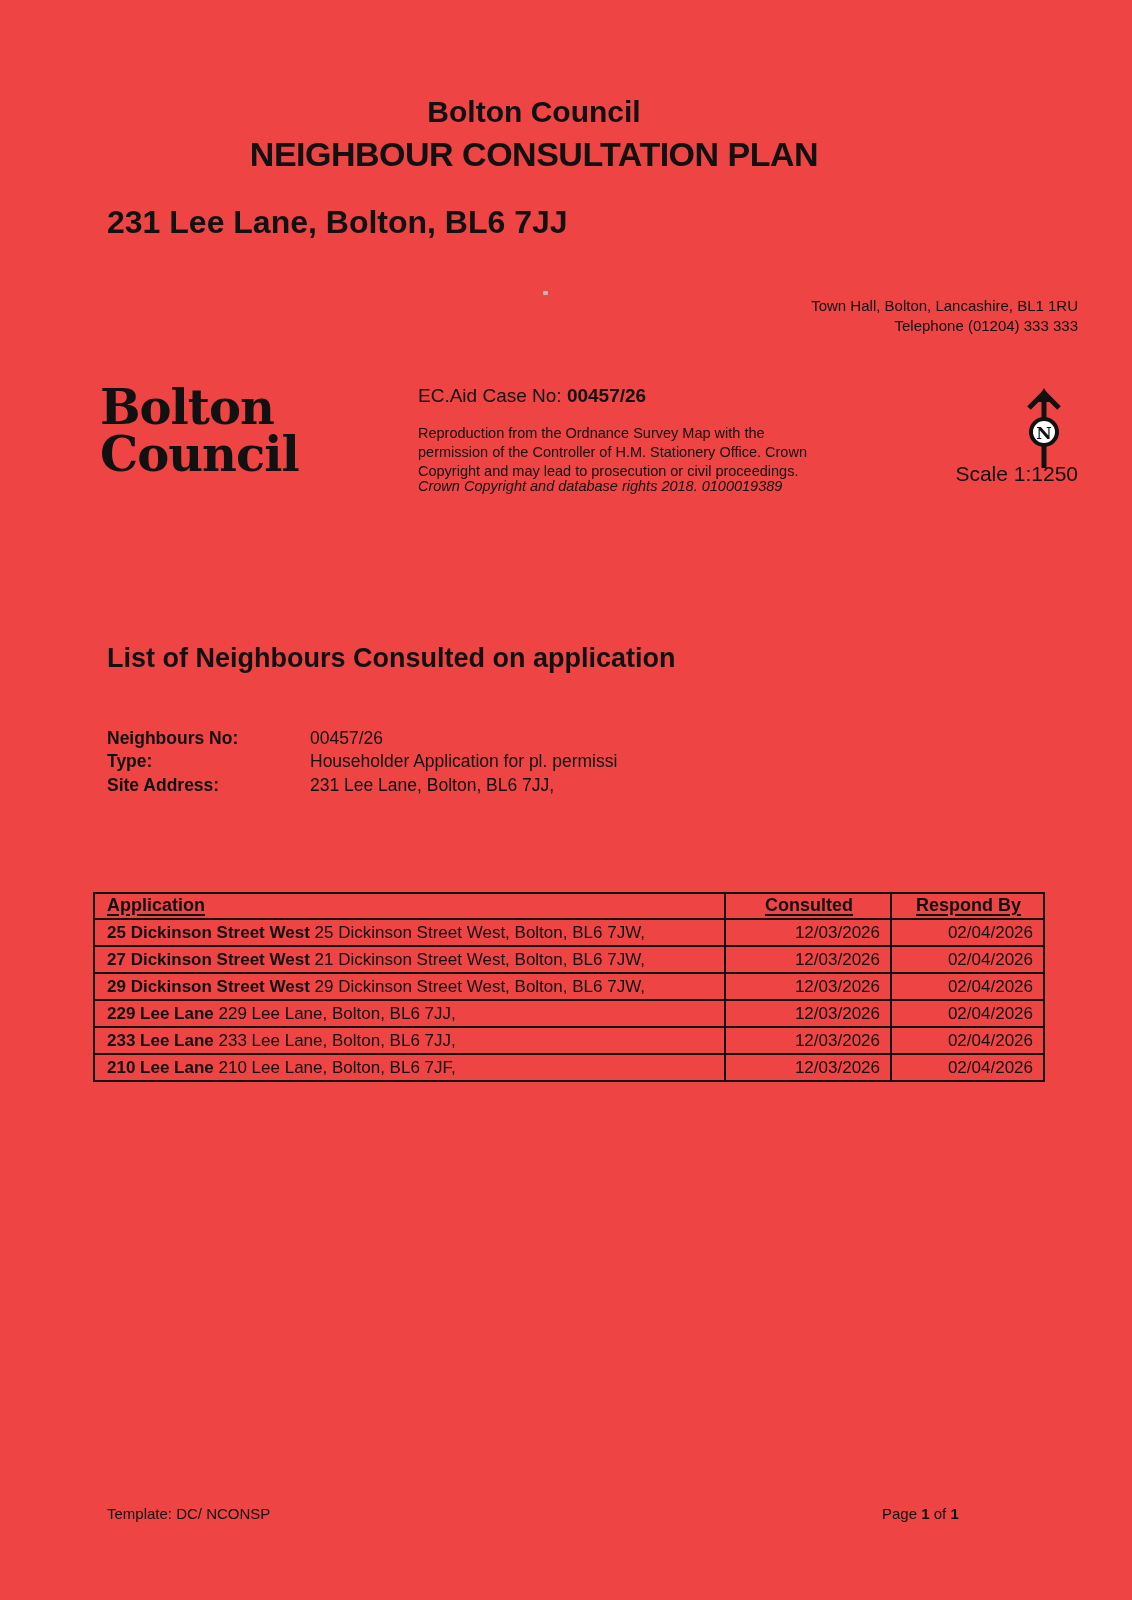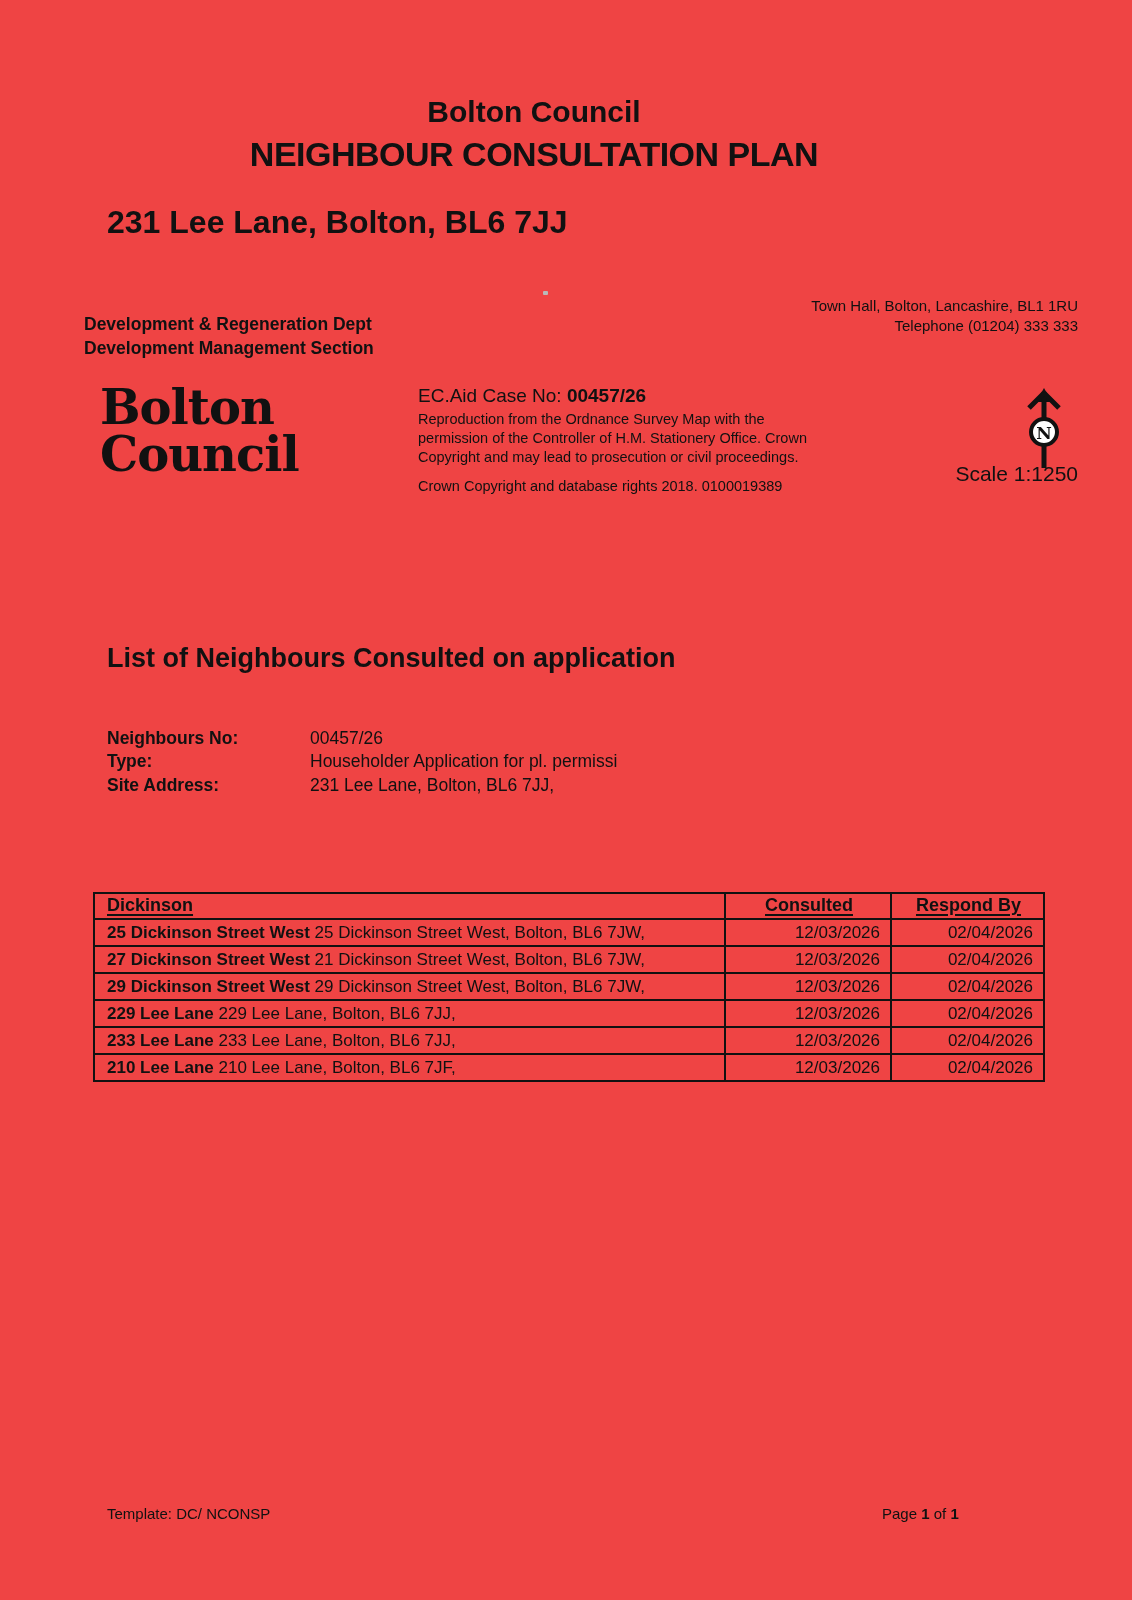--- a/index.html
+++ b/index.html
@@ -25,24 +25,24 @@
   .dept-block { position: absolute; top: 312px; left: 84px; font-size: 17.5px; font-weight: bold; line-height: 24px; }
   .addr-block { position: absolute; top: 296px; right: 54px; font-size: 15px; line-height: 20px; text-align: right; }
 
   
   .logo { position: absolute; top: 384px; left: 100px;
           font-family: "DejaVu Serif", serif; font-weight: 900;
           font-size: 48px; line-height: 47px; letter-spacing: -1px; }
 
   
   .case-block { position: absolute; top: 384px; left: 418px; width: 430px; }
-  .case-line { font-size: 19px; line-height: 24px; margin-bottom: 2px; }
+  .case-line { font-size: 19px; line-height: 24px; margin-bottom: 16px; }
   .case-number { font-weight: bold; }
   .notice { font-size: 14.5px; line-height: 19px; }
-  .copyright-line { position: absolute; top: 478px; left: 418px; font-size: 14.5px; }
+  .copyright-line { position: absolute; top: 478px; left: 418px; font-size: 14.5px; font-style: italic; }
 
   
   .north-arrow { position: absolute; top: 388px; left: 1016px; }
   .scale-label { position: absolute; top: 462px; right: 54px; font-size: 21px; }
 
   
   .list-heading { position: absolute; top: 643px; left: 107px; font-size: 27px; font-weight: bold; }
   .fields { position: absolute; top: 727px; left: 107px; font-size: 17.5px; line-height: 23.4px; }
   .field-row { display: flex; }
   .field-label { font-weight: bold; width: 203px; flex: none; }
@@ -78,24 +78,20 @@
 
   <div class="title-block">
     <div class="title-line1">Bolton Council</div>
     <div class="title-line2">NEIGHBOUR CONSULTATION PLAN</div>
   </div>
 
   <div class="site-heading">231 Lee Lane, Bolton, BL6 7JJ</div>
 
   <div class="scan-artifact"></div>
 
-  <div class="dept-block">
-    <div>Development &amp; Regeneration Dept</div>
-    <div>Development Management Section</div>
-  </div>
 
   <div class="addr-block">
     <div>Town Hall, Bolton, Lancashire, BL1 1RU</div>
     <div>Telephone (01204) 333 333</div>
   </div>
 
   <div class="logo">
     <div>Bolton</div>
     <div>Council</div>
   </div>
@@ -140,21 +136,21 @@
   </div>
 
   <table class="neighbours">
     <colgroup>
       <col style="width:631px">
       <col style="width:166px">
       <col style="width:153px">
     </colgroup>
     <thead>
       <tr>
-        <th class="col-neighbours">Dickinson</th>
+        <th class="col-neighbours">Application</th>
         <th class="col-consulted">Consulted</th>
         <th class="col-respond">Respond By</th>
       </tr>
     </thead>
     <tbody>
         <tr>
       <td class="cell-name">
             <div class="inner"><b>25 Dickinson Street West</b> <span>25 Dickinson Street West, Bolton, BL6 7JW,</span></div>
           </td>
       <td class="cell-date">12/03/2026</td>

